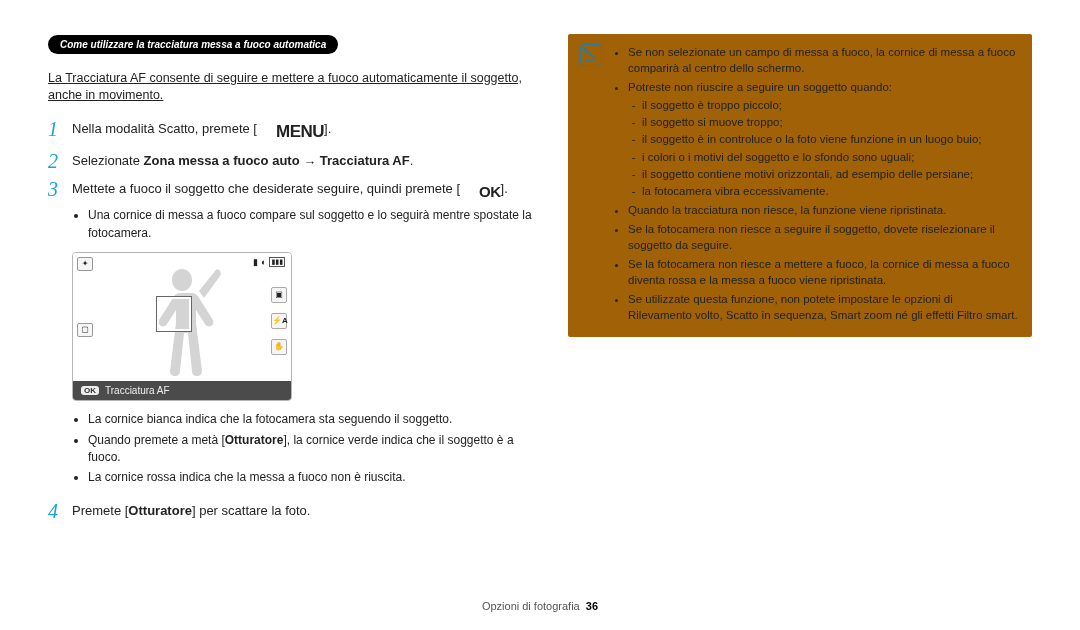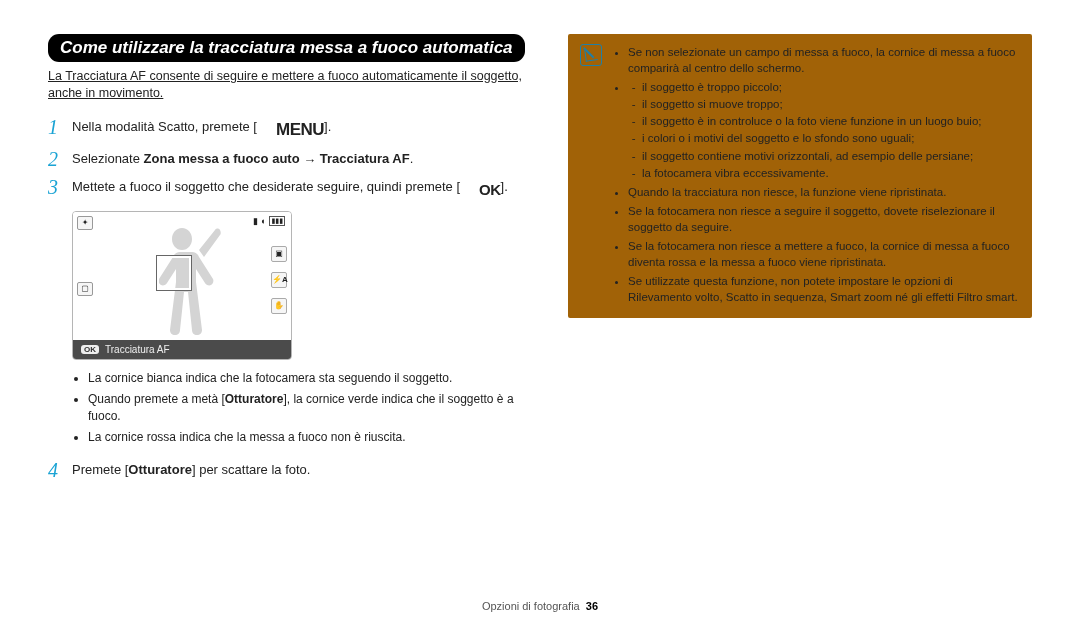--- a/index.html
+++ b/index.html
@@ -35,24 +35,24 @@
   }
   .right-col {
     flex: 1;
   }
   .black-pill {
     display: inline-block;
     background: #000;
     color: #fff;
     font-style: italic;
     font-weight: 600;
-    font-size: 17px;
+    font-size: 10px;
     padding: 4px 12px;
     border-radius: 11px;
-    margin-bottom: 6px;
+    margin-bottom: 16px;
   }
   .intro {
     font-size: 12.5px;
     line-height: 1.35;
     margin-bottom: 14px;
     text-decoration: underline;
   }
   .step {
     display: flex;
     align-items: flex-start;
@@ -246,20 +246,23 @@
         <div class="step-body">
           <span>Selezionate </span><span class="bold">Zona messa a fuoco auto → Tracciatura AF</span><span>.</span>
         </div>
       </div>
 
       
       <div class="step">
         <div class="step-num">3</div>
         <div class="step-body">
           <span>Mettete a fuoco il soggetto che desiderate seguire, quindi premete [</span><span class="ok-icon">OK</span><span>].</span>
+          <ul class="sub">
+              <li>Una cornice di messa a fuoco compare sul soggetto e lo seguirà mentre spostate la fotocamera.</li>
+            </ul>
         </div>
       </div>
 
       
       <div class="cam-wrap">
         <div class="cam">
           <div class="cam-view">
             <div class="topleft">
                 <div class="mini-icon">✦</div>
               </div>
@@ -310,20 +313,21 @@
     </div>
 
     <div class="right-col">
       <div class="info-box">
         <div class="info-icon">
             <span class="slash"></span>
           </div>
         <ul class="info-list">
           <li>Se non selezionate un campo di messa a fuoco, la cornice di messa a fuoco comparirà al centro dello schermo.</li>
           <li>
+            <span>Potreste non riuscire a seguire un soggetto quando:</span>
             <ul class="info-sub">
               <li>il soggetto è troppo piccolo;</li>
               <li>il soggetto si muove troppo;</li>
               <li>il soggetto è in controluce o la foto viene funzione in un luogo buio;</li>
               <li>i colori o i motivi del soggetto e lo sfondo sono uguali;</li>
               <li>il soggetto contiene motivi orizzontali, ad esempio delle persiane;</li>
               <li>la fotocamera vibra eccessivamente.</li>
             </ul>
           </li>
           <li>Quando la tracciatura non riesce, la funzione viene ripristinata.</li>

